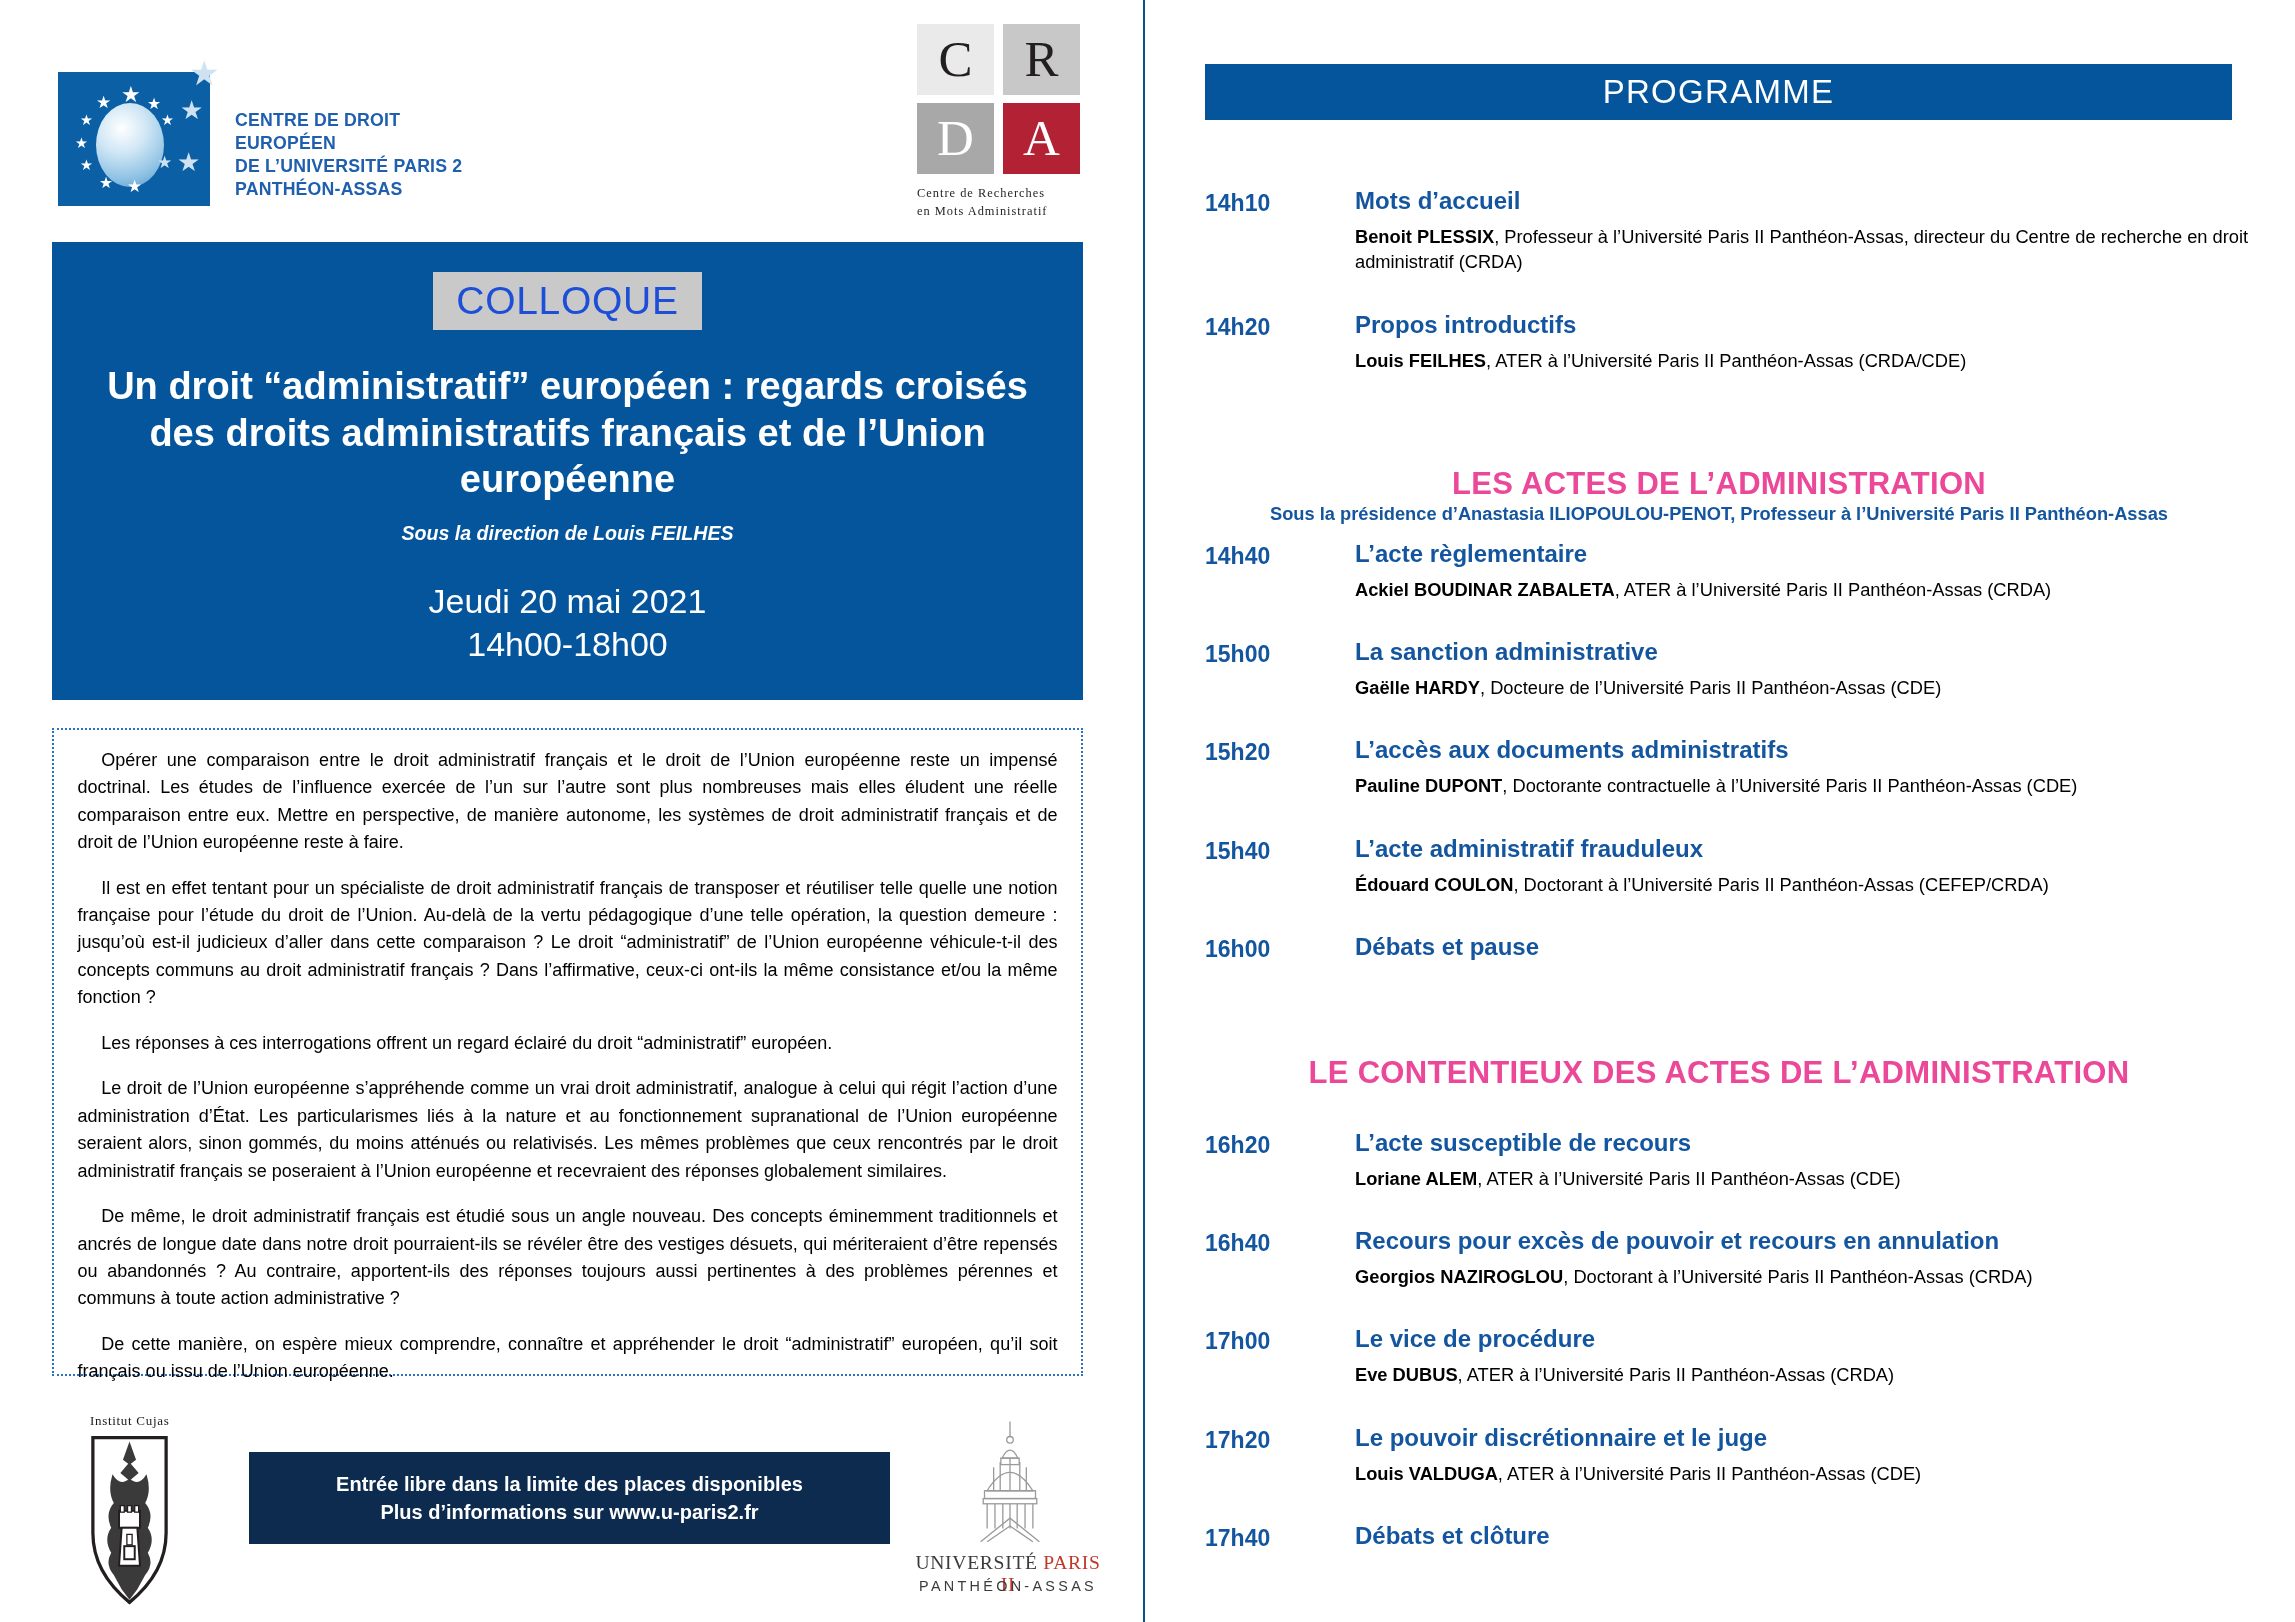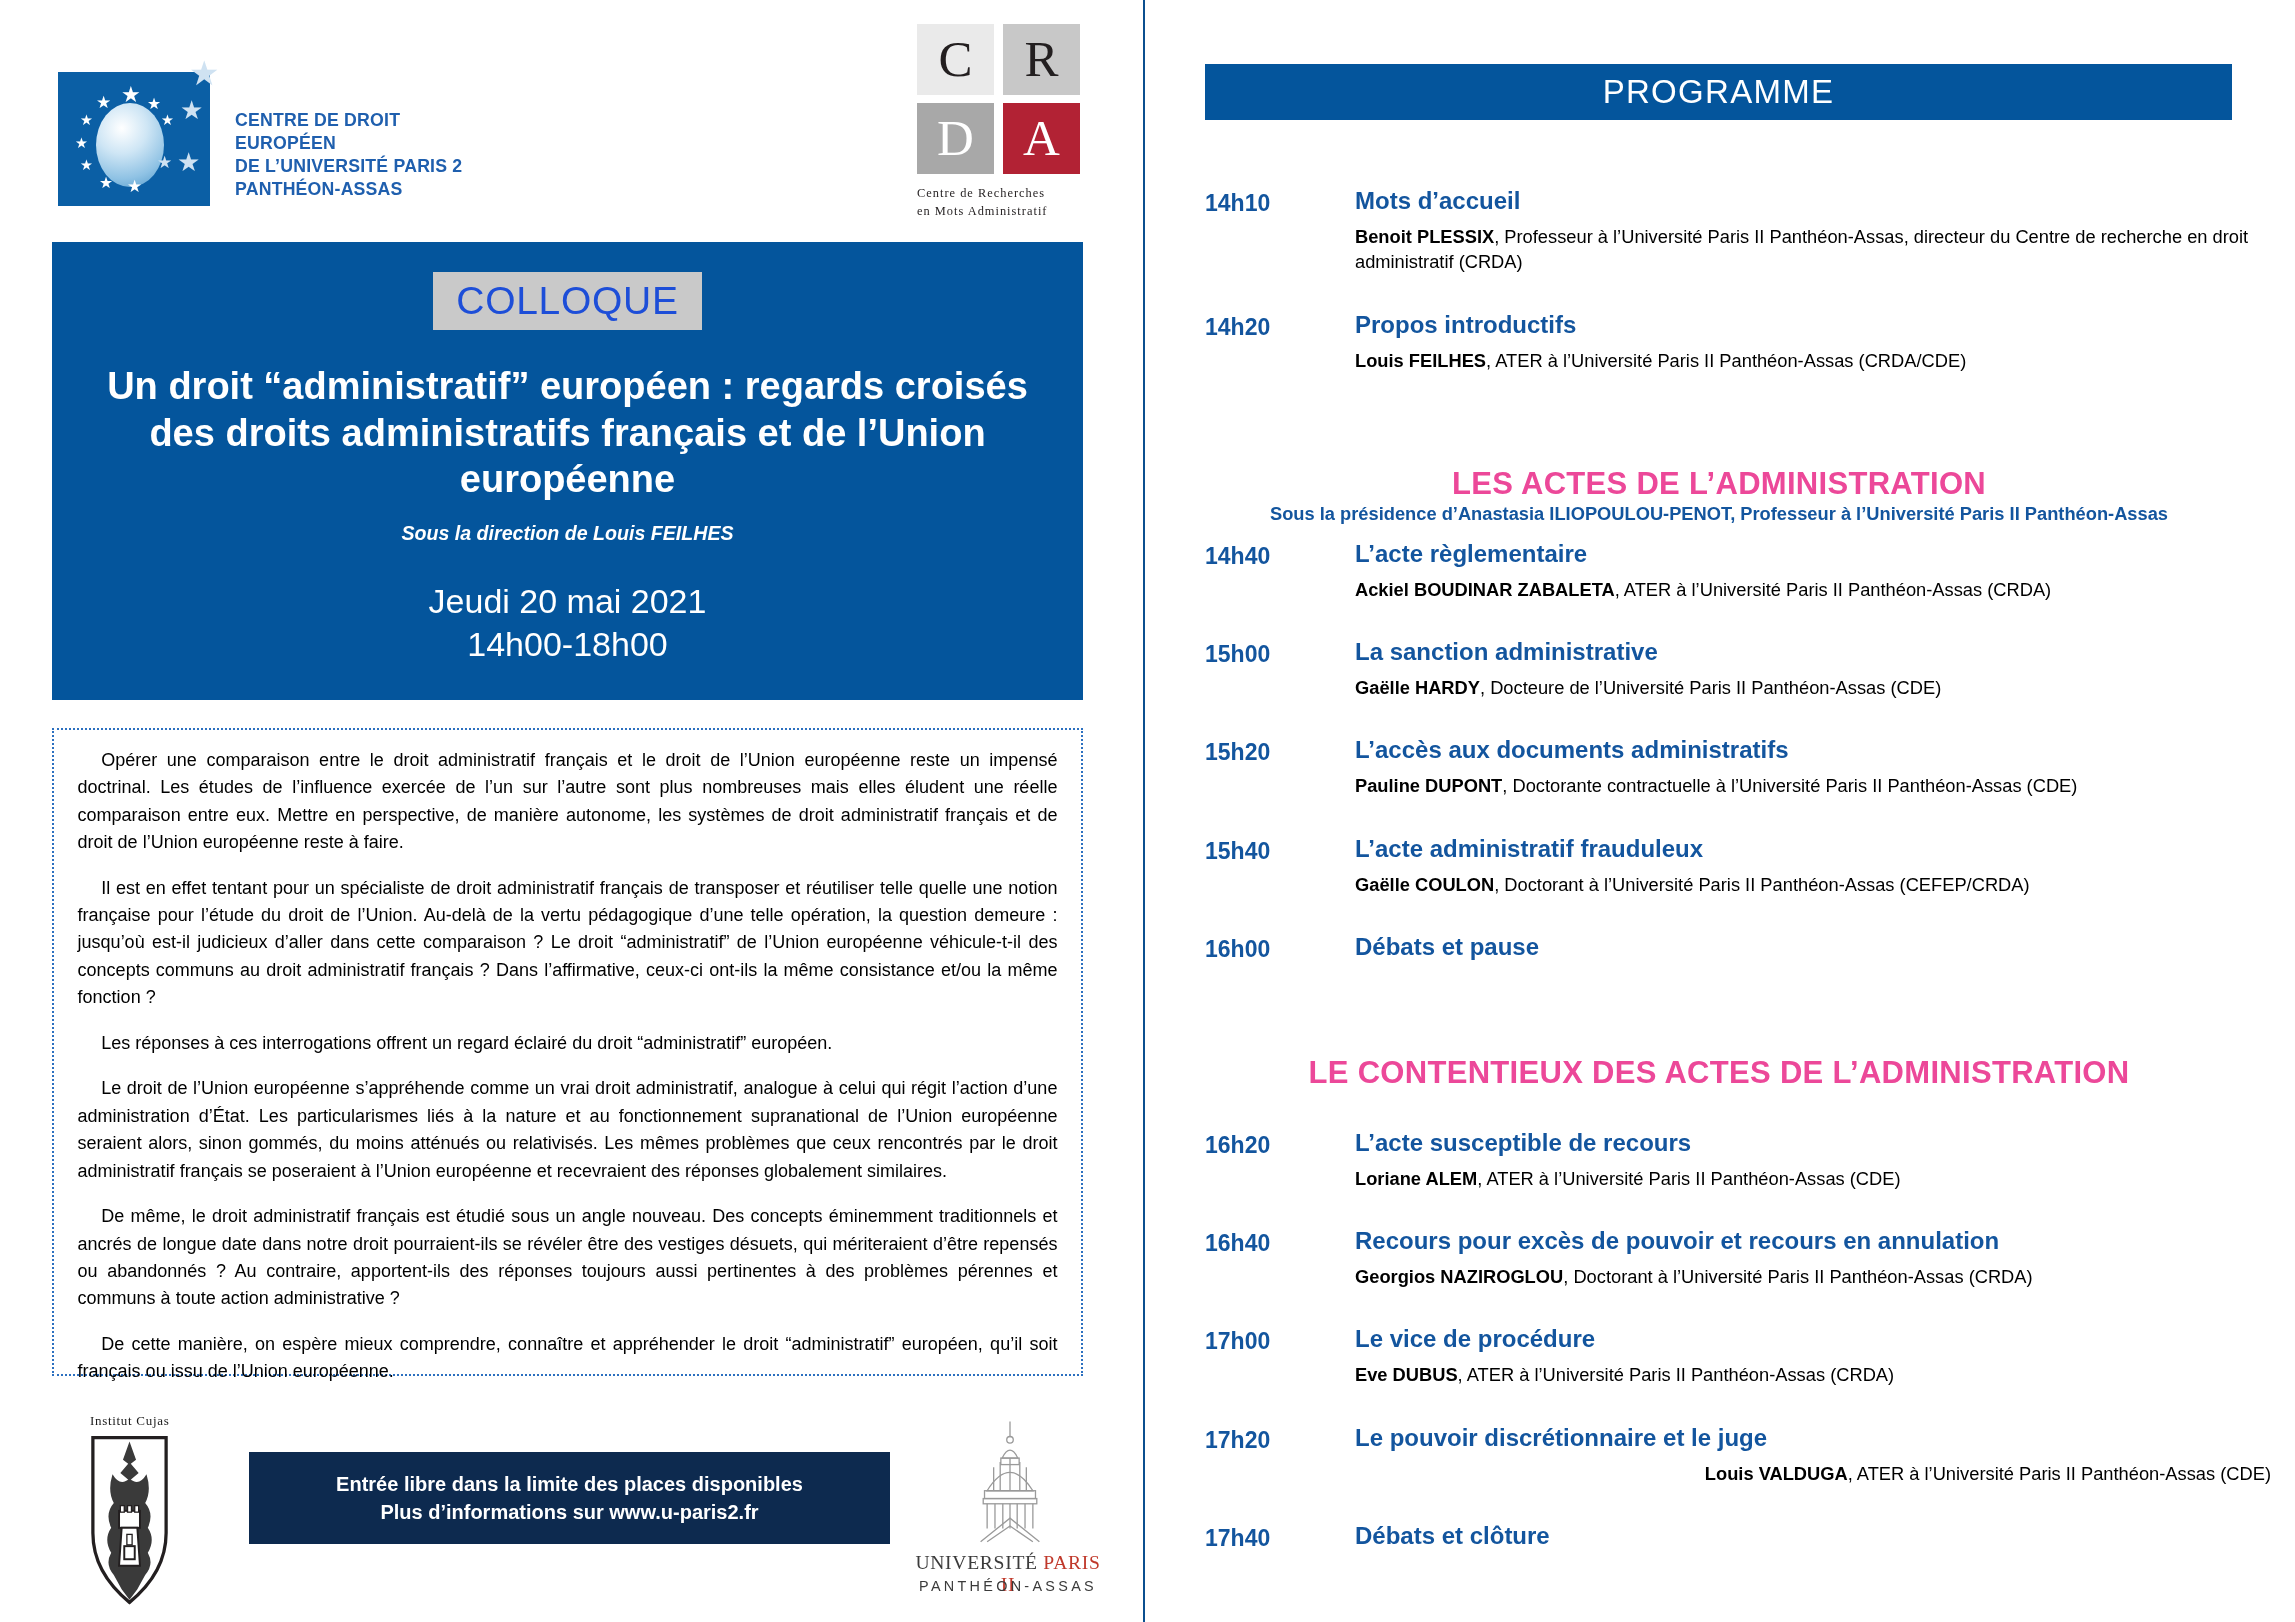--- a/index.html
+++ b/index.html
@@ -302,21 +302,21 @@
           <div class="prog-speaker" style="top: 34px;"><b>Gaëlle HARDY</b>, Docteure de l’Université Paris II Panthéon-Assas (CDE)</div>
         </div>
         <div class="prog-item" style="top: 739px;">
           <div class="prog-time">15h20</div>
           <div class="prog-title">L’accès aux documents administratifs</div>
           <div class="prog-speaker" style="top: 34px;"><b>Pauline DUPONT</b>, Doctorante contractuelle à l’Université Paris II Panthéon-Assas (CDE)</div>
         </div>
         <div class="prog-item" style="top: 838px;">
           <div class="prog-time">15h40</div>
           <div class="prog-title">L’acte administratif frauduleux</div>
-          <div class="prog-speaker" style="top: 34px;"><b>Gaëlle COULON</b>, Doctorant à l’Université Paris II Panthéon-Assas (CEFEP/CRDA)</div>
+          <div class="prog-speaker" style="top: 34px;"><b>Édouard COULON</b>, Doctorant à l’Université Paris II Panthéon-Assas (CEFEP/CRDA)</div>
         </div>
         <div class="prog-item" style="top: 936px;">
           <div class="prog-time">16h00</div>
           <div class="prog-title">Débats et pause</div>
         </div>
         <div class="sec-head" style="top: 1055px;">
           <div class="sec-title">LE CONTENTIEUX DES ACTES DE L’ADMINISTRATION</div>
         </div>
         <div class="prog-item" style="top: 1132px;">
           <div class="prog-time">16h20</div>
@@ -329,21 +329,21 @@
           <div class="prog-speaker" style="top: 34px;"><b>Georgios NAZIROGLOU</b>, Doctorant à l’Université Paris II Panthéon-Assas (CRDA)</div>
         </div>
         <div class="prog-item" style="top: 1328px;">
           <div class="prog-time">17h00</div>
           <div class="prog-title">Le vice de procédure</div>
           <div class="prog-speaker" style="top: 34px;"><b>Eve DUBUS</b>, ATER à l’Université Paris II Panthéon-Assas  (CRDA)</div>
         </div>
         <div class="prog-item" style="top: 1427px;">
           <div class="prog-time">17h20</div>
           <div class="prog-title">Le pouvoir discrétionnaire et le juge</div>
-          <div class="prog-speaker" style="top: 34px; text-align: right;"><b>Louis VALDUGA</b>, ATER à l’Université Paris II Panthéon-Assas  (CDE)</div>
+          <div class="prog-speaker" style="top: 34px;"><b>Louis VALDUGA</b>, ATER à l’Université Paris II Panthéon-Assas  (CDE)</div>
         </div>
         <div class="prog-item" style="top: 1525px;">
           <div class="prog-time">17h40</div>
           <div class="prog-title">Débats et clôture</div>
         </div>
       </div>
   </div>
 
 </div>
 

